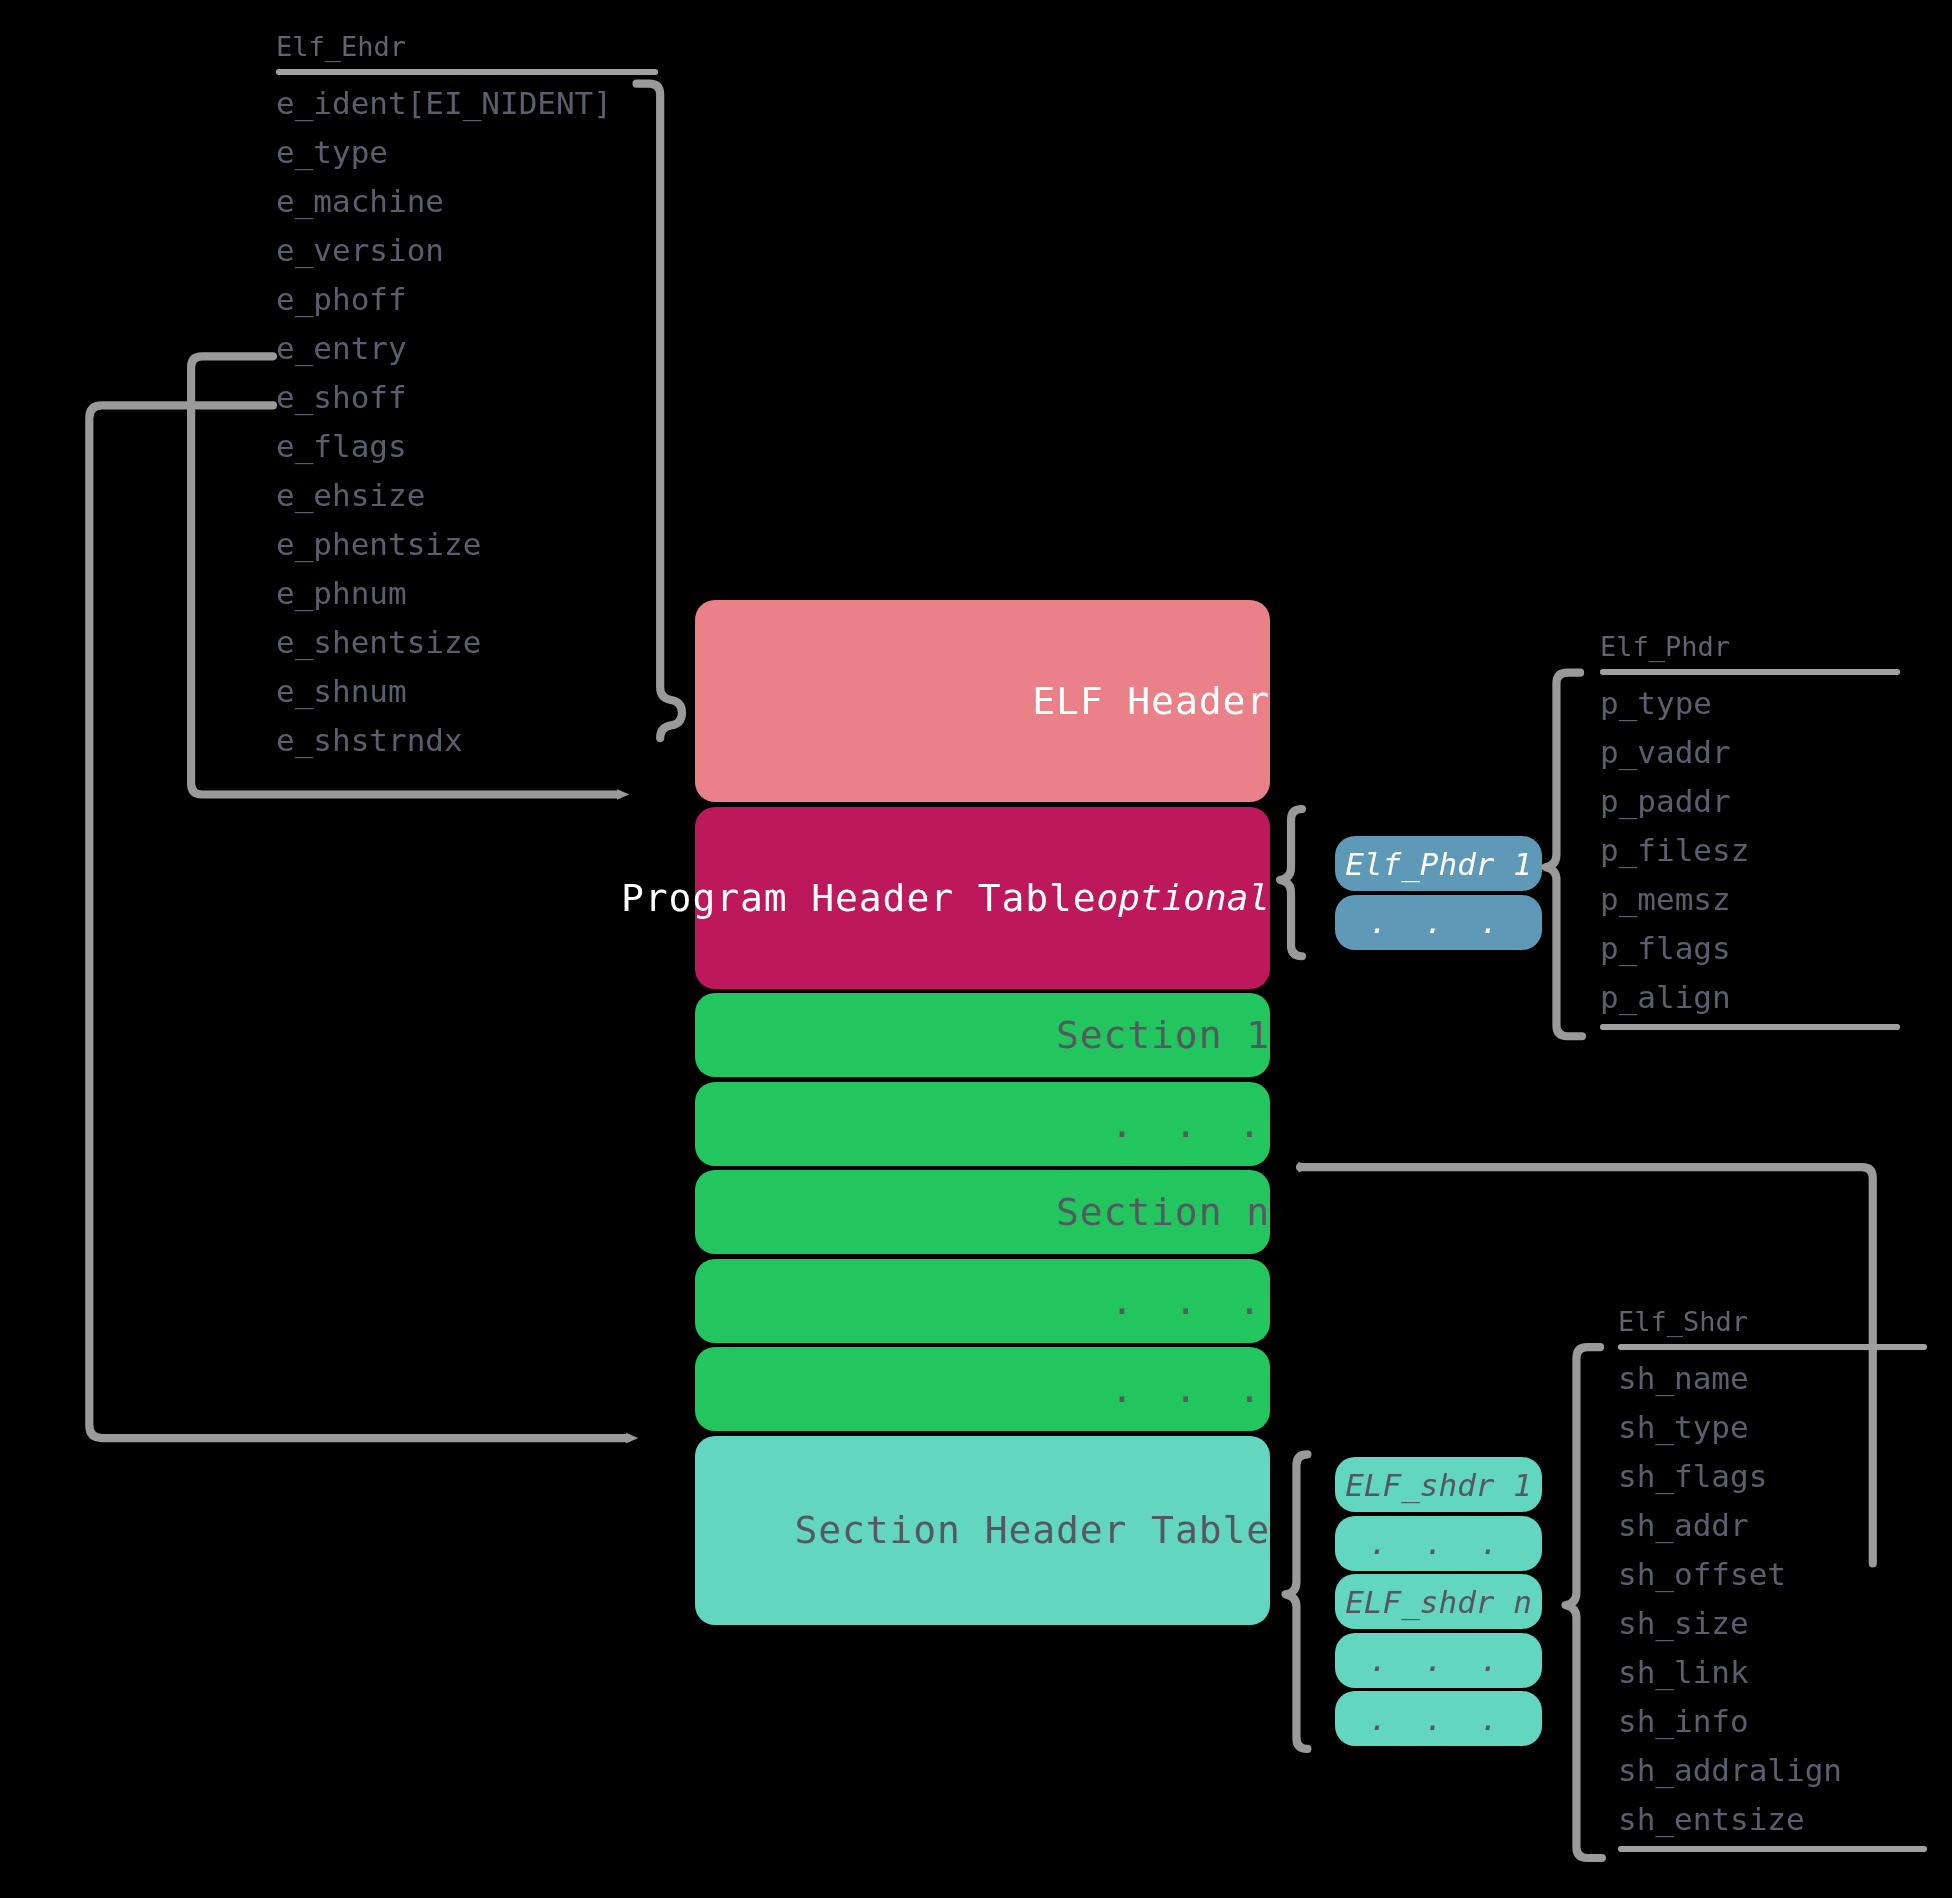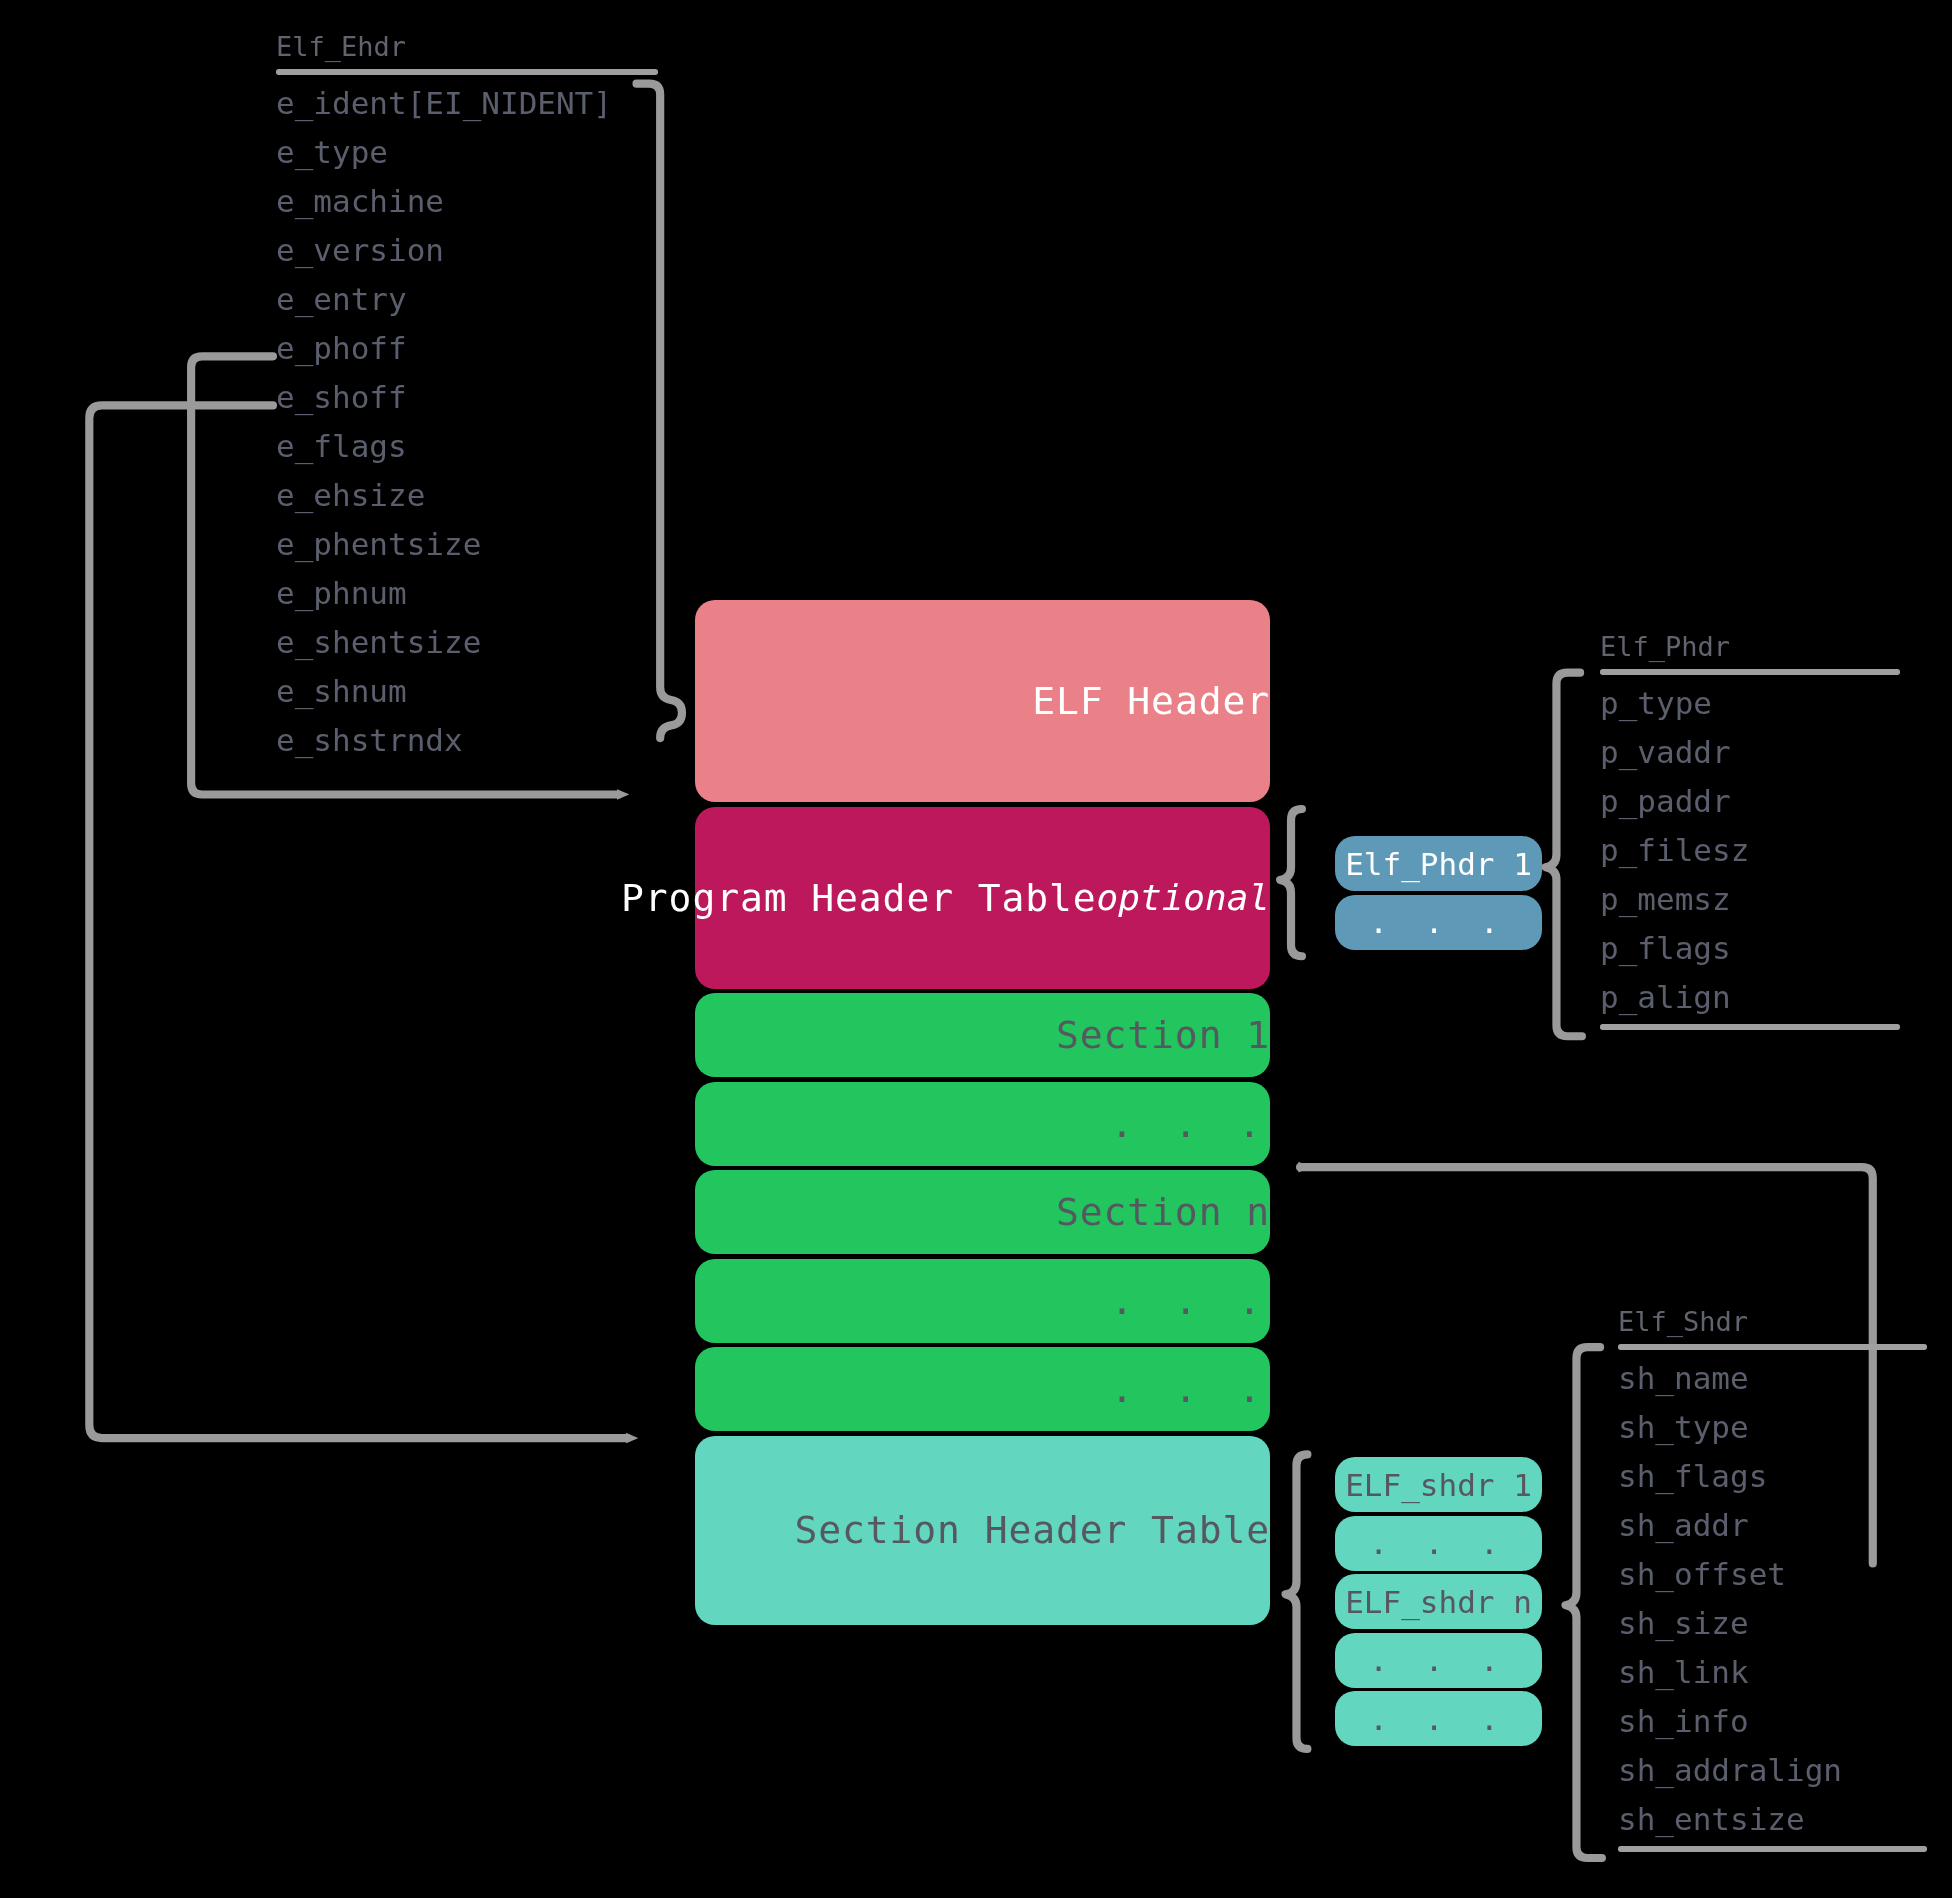--- a/index.html
+++ b/index.html
@@ -113,21 +113,21 @@
     color: #55585f;
     margin-bottom: 4.5px;
   }
   #blk-sht {
     height: 189px;
     background: #62d6bf;
     color: #55585f;
   }
 
   
-  .ministack { position: absolute; }
+  .ministack { position: absolute; font-style: italic; }
   .mini {
     border-radius: 20px;
     display: flex;
     align-items: center;
     justify-content: center;
     box-sizing: border-box;
     font-family: "DejaVu Sans Mono", monospace;
     font-size: 31px;
     white-space: pre;
     margin-bottom: 3.6px;
@@ -207,22 +207,22 @@
   </svg>
 
   <div class="struct" id="ehdr">
     <div class="struct-title">Elf_Ehdr</div>
     <div class="rule"></div>
     <div>
       <div class="field">e_ident[EI_NIDENT]</div>
       <div class="field">e_type</div>
       <div class="field">e_machine</div>
       <div class="field">e_version</div>
+      <div class="field">e_phoff</div>
       <div class="field">e_entry</div>
-      <div class="field">e_phoff</div>
       <div class="field">e_shoff</div>
       <div class="field">e_flags</div>
       <div class="field">e_ehsize</div>
       <div class="field">e_phentsize</div>
       <div class="field">e_phnum</div>
       <div class="field">e_shentsize</div>
       <div class="field">e_shnum</div>
       <div class="field">e_shstrndx</div>
     </div>
   </div>

